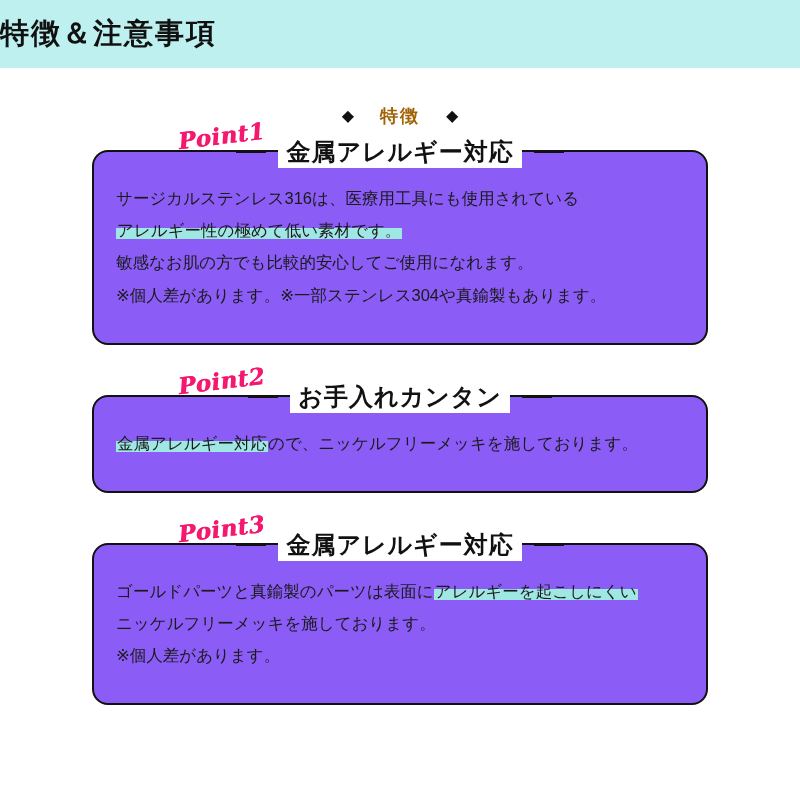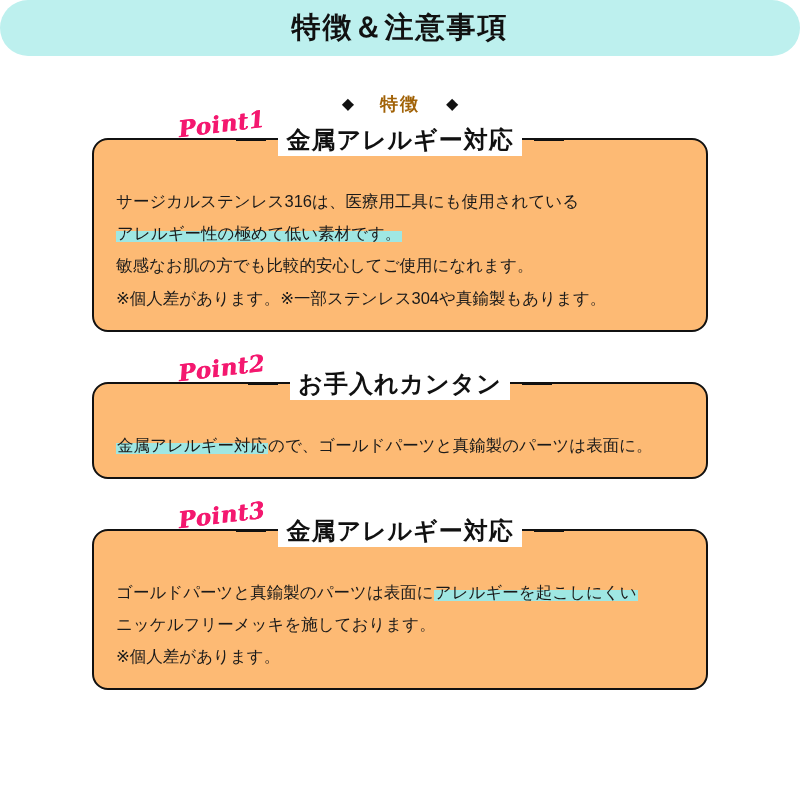--- a/index.html
+++ b/index.html
@@ -12,26 +12,24 @@
     height: 800px;
     background: #ffffff;
     font-family: "Liberation Sans", "DejaVu Sans", sans-serif;
     color: #1a1a1a;
     overflow: hidden;
   }
 
   
   .header-bar {
     width: 100%;
-    height: 56px;
+    height: 68px;
     background: #bdf0ee;
     display: flex;
     align-items: center;
-    justify-content: center;
-    border-radius: 32px;
   }
   .header-title {
     font-size: 29px;
     font-weight: bold;
     letter-spacing: 2px;
     color: #111111;
   }
 
   
   .section-label {
@@ -73,22 +71,22 @@
     color: #f4186f;
     letter-spacing: 0.5px;
     transform: rotate(-7deg);
     z-index: 3;
     text-shadow: 0.6px 0 0 #f4186f;
   }
   .card {
     position: relative;
     border: 2.5px solid #111111;
     border-radius: 16px;
-    background: #fdba74;
-    padding: 26px 22px 16px 22px;
+    background: #8b5cf6;
+    padding: 26px 22px 32px 22px;
   }
   .card-title-wrap {
     position: absolute;
     top: -16px;
     left: 0;
     right: 0;
     display: flex;
     align-items: center;
     justify-content: center;
     gap: 12px;
@@ -101,21 +99,21 @@
   .card-title {
     background: #ffffff;
     padding: 0 8px;
     font-size: 24px;
     font-weight: bold;
     letter-spacing: 1px;
     color: #111111;
     white-space: nowrap;
   }
   .card-body {
-    margin-top: 19px;
+    margin-top: 4px;
   }
   .line {
     font-size: 16.5px;
     line-height: 1.95;
     color: #1a1a1a;
     white-space: nowrap;
   }
   .hl {
     background: linear-gradient(to top, #9fe7e3 0%, #9fe7e3 62%, rgba(255,255,255,0) 62%);
     padding: 0 1px;
@@ -164,21 +162,21 @@
   <div class="point-block">
     <div class="point-badge">Point2</div>
     <div class="card">
       <div class="card-title-wrap">
         <span class="rule"></span>
         <span class="card-title">お手入れカンタン</span>
         <span class="rule"></span>
       </div>
       <div class="card-body">
         <div class="line">
-          <span class="hl">金属アレルギー対応</span><span>ので、ゴールドパーツと真鍮製のパーツは表面に。</span>
+          <span class="hl">金属アレルギー対応</span><span>ので、ニッケルフリーメッキを施しております。</span>
         </div>
       </div>
     </div>
   </div>
 
   <div class="point-block">
     <div class="point-badge">Point3</div>
     <div class="card">
       <div class="card-title-wrap">
         <span class="rule"></span>

